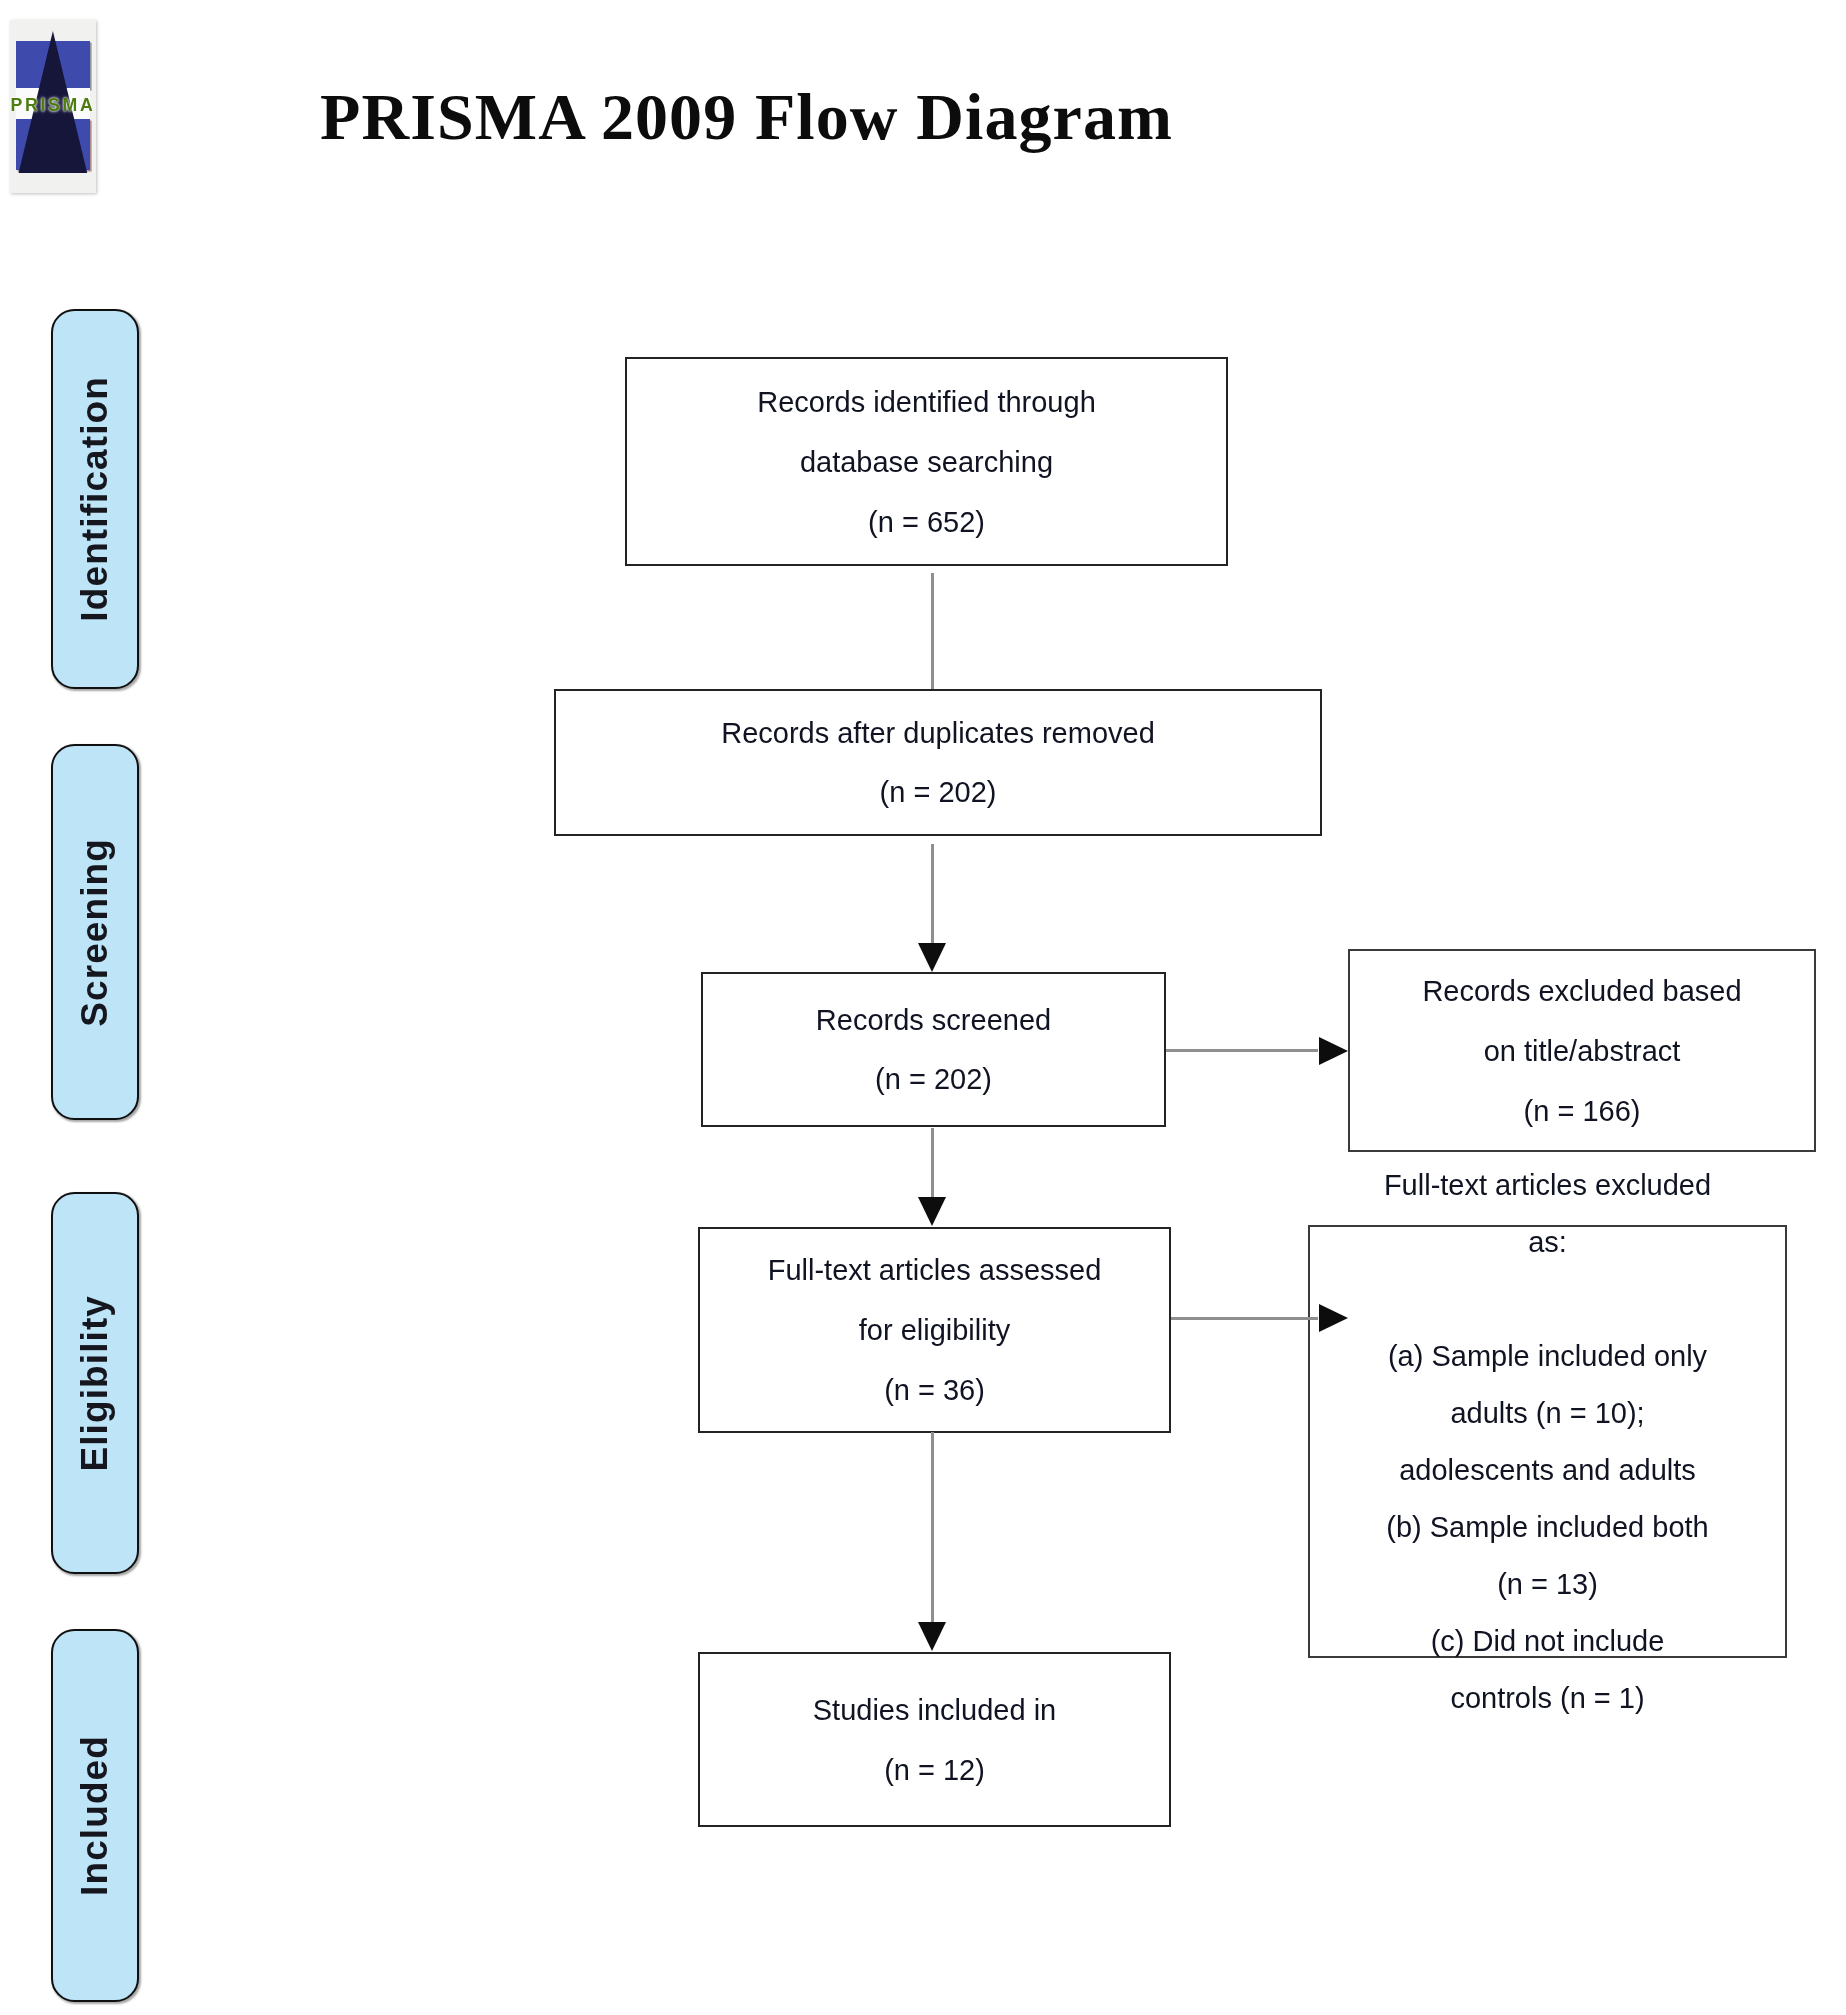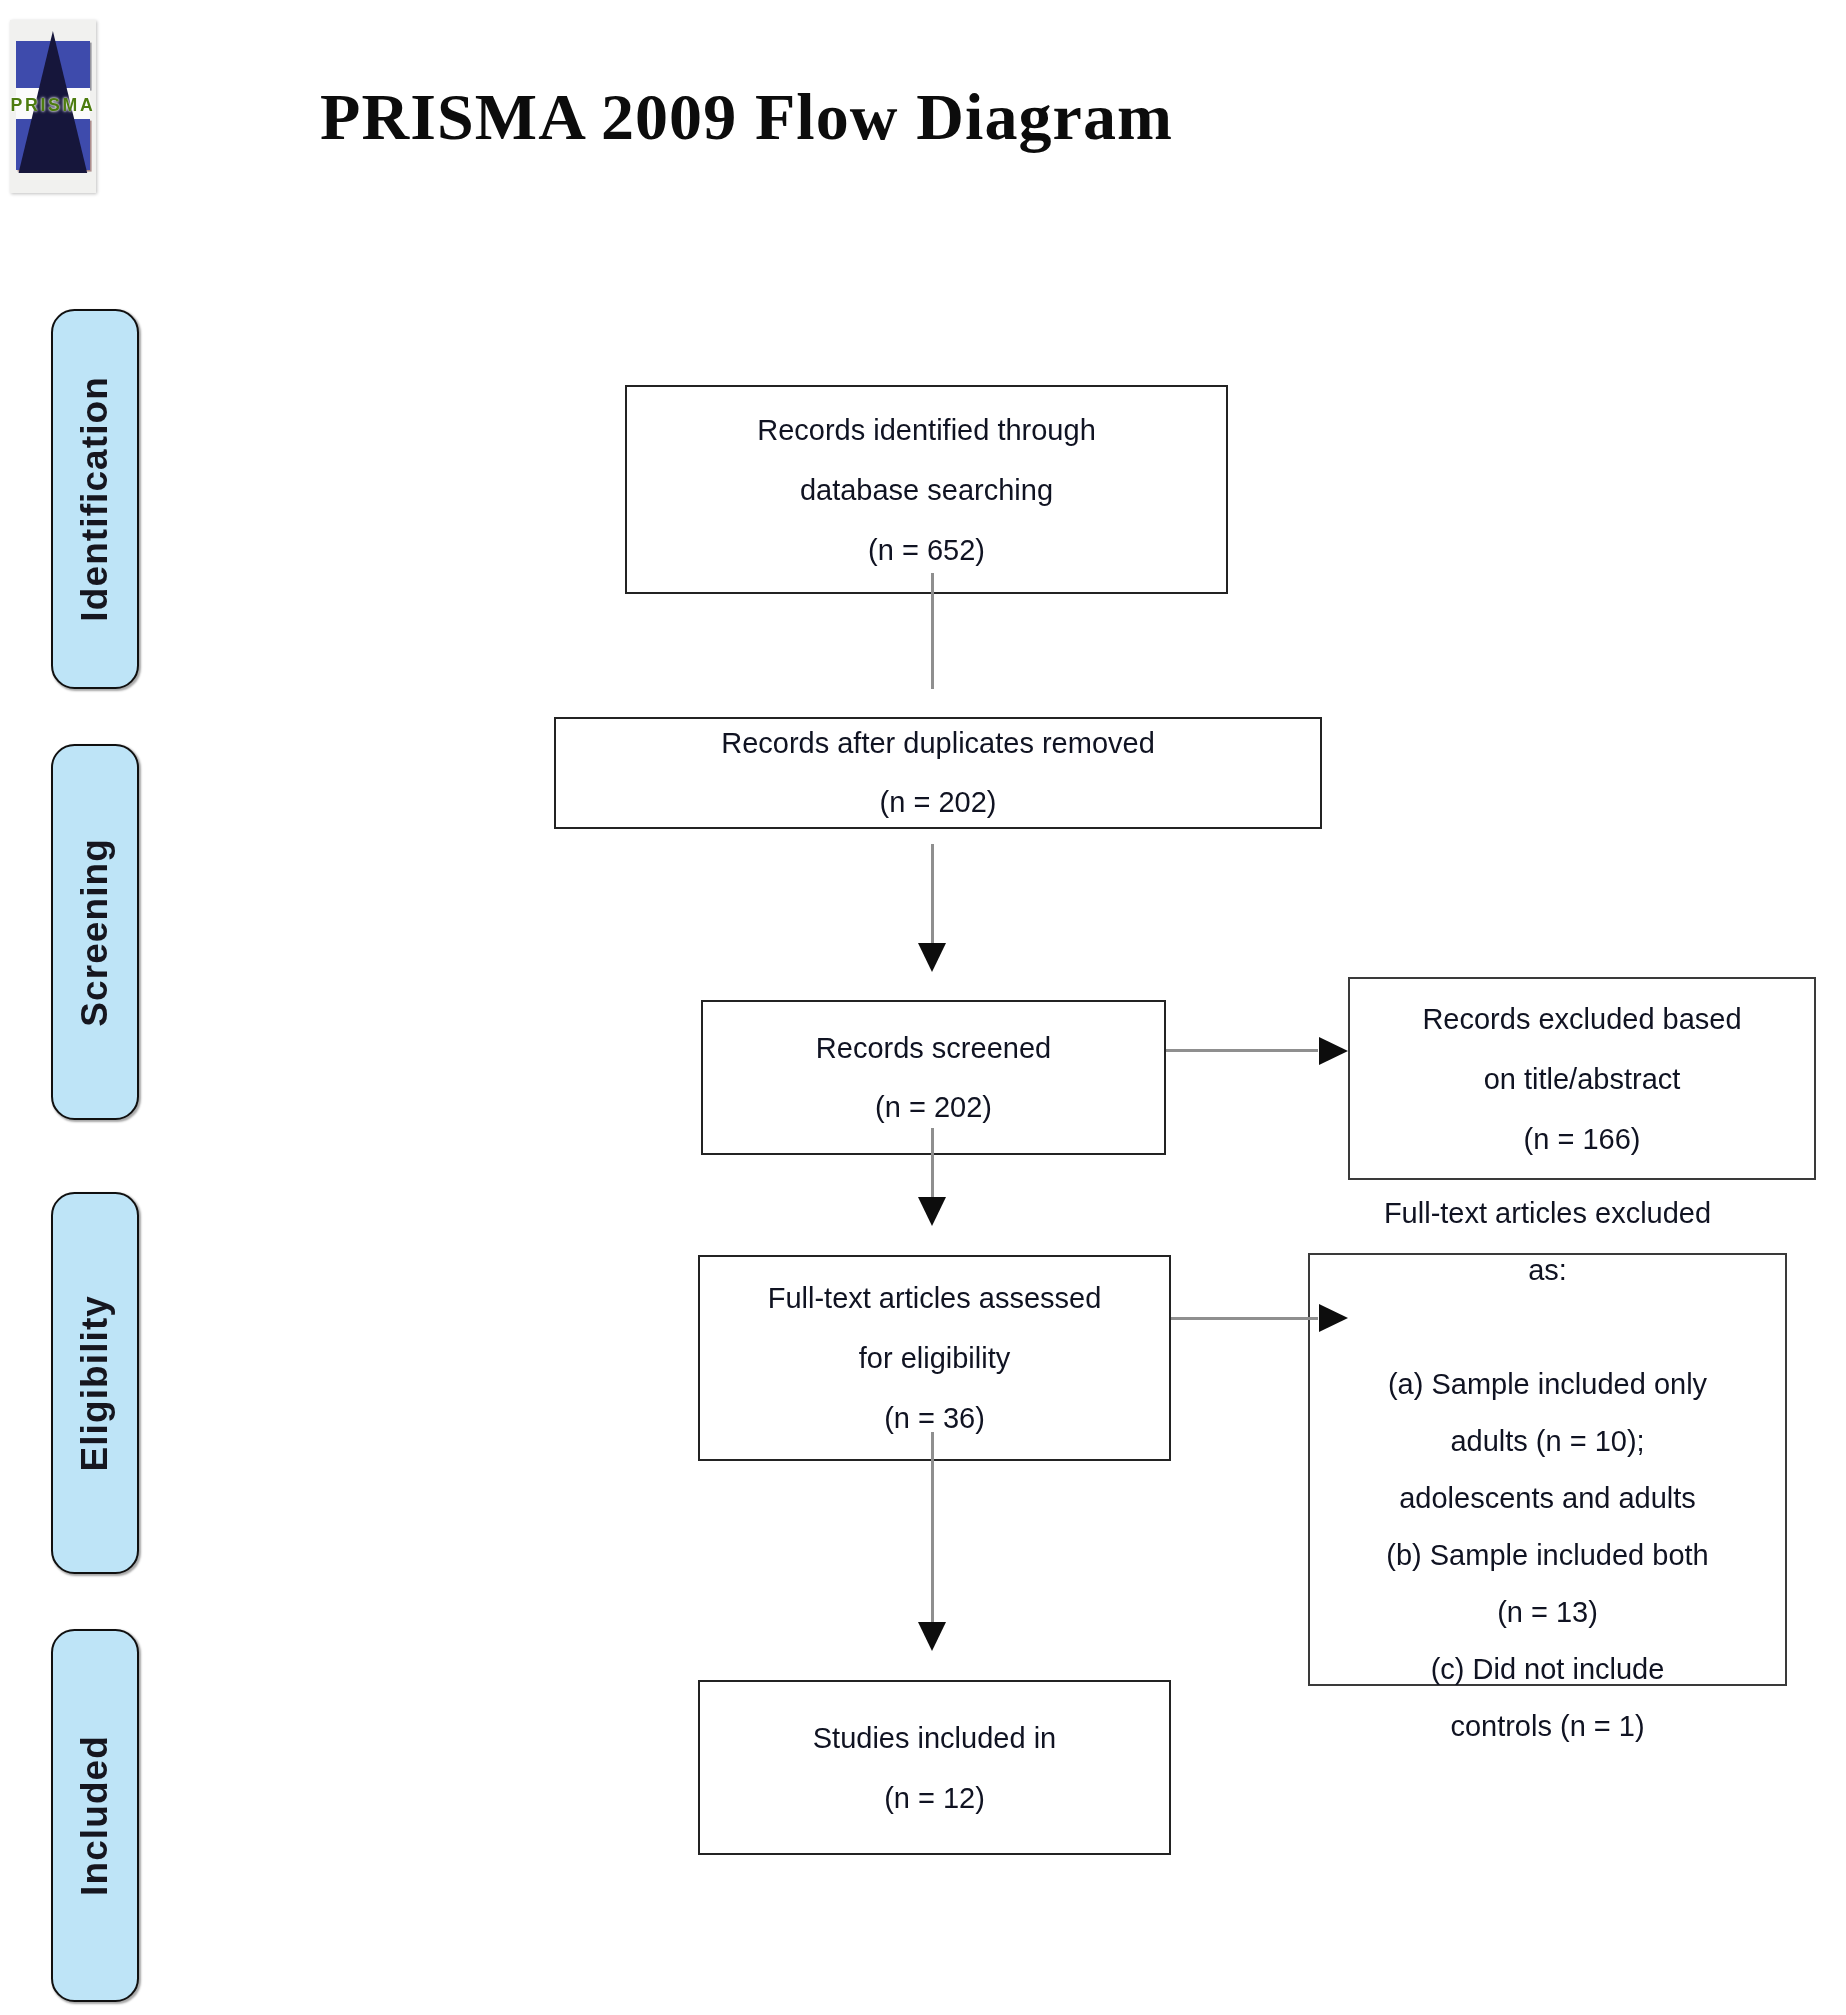--- a/index.html
+++ b/index.html
@@ -53,29 +53,29 @@
   #stage-identification{top:309px;height:380px;}
   #stage-screening{top:744px;height:376px;}
   #stage-eligibility{top:1192px;height:382px;}
   #stage-included{top:1629px;height:373px;}
 
   
   .node{
     position:absolute;background:#ffffff;border:2.7px solid #232323;
     box-sizing:border-box;
     display:flex;flex-direction:column;justify-content:center;align-items:center;
-    text-align:center;color:#101322;font-size:29px;margin-top:28px;
+    text-align:center;color:#101322;font-size:29px;
   }
   .node .ln{min-height:var(--lh);line-height:var(--lh);white-space:nowrap;}
   .lh112{--lh:60px;}
   .lh110{--lh:59px;}
   .lh107{--lh:57px;}
 
   #box-identified{left:625px;top:357px;width:603px;height:209px;}
-  #box-duplicates{left:554px;top:689px;width:768px;height:112px;}
+  #box-duplicates{left:554px;top:689px;width:768px;height:147px;}
   #box-screened{left:701px;top:972px;width:465px;height:155px;}
   #box-fulltext{left:698px;top:1227px;width:473px;height:206px;}
   #box-included{left:698px;top:1652px;width:473px;height:175px;}
   #box-excl-title{left:1348px;top:949px;width:468px;height:203px;border-color:#3a3a3a;}
   #box-excl-full{left:1308px;top:1225px;width:479px;height:433px;border-color:#3a3a3a;}
 
   
   .vline{position:absolute;width:3.2px;background:#8f8f8f;}
   .hline{position:absolute;height:3.2px;background:#8f8f8f;}
   .arr-down{

